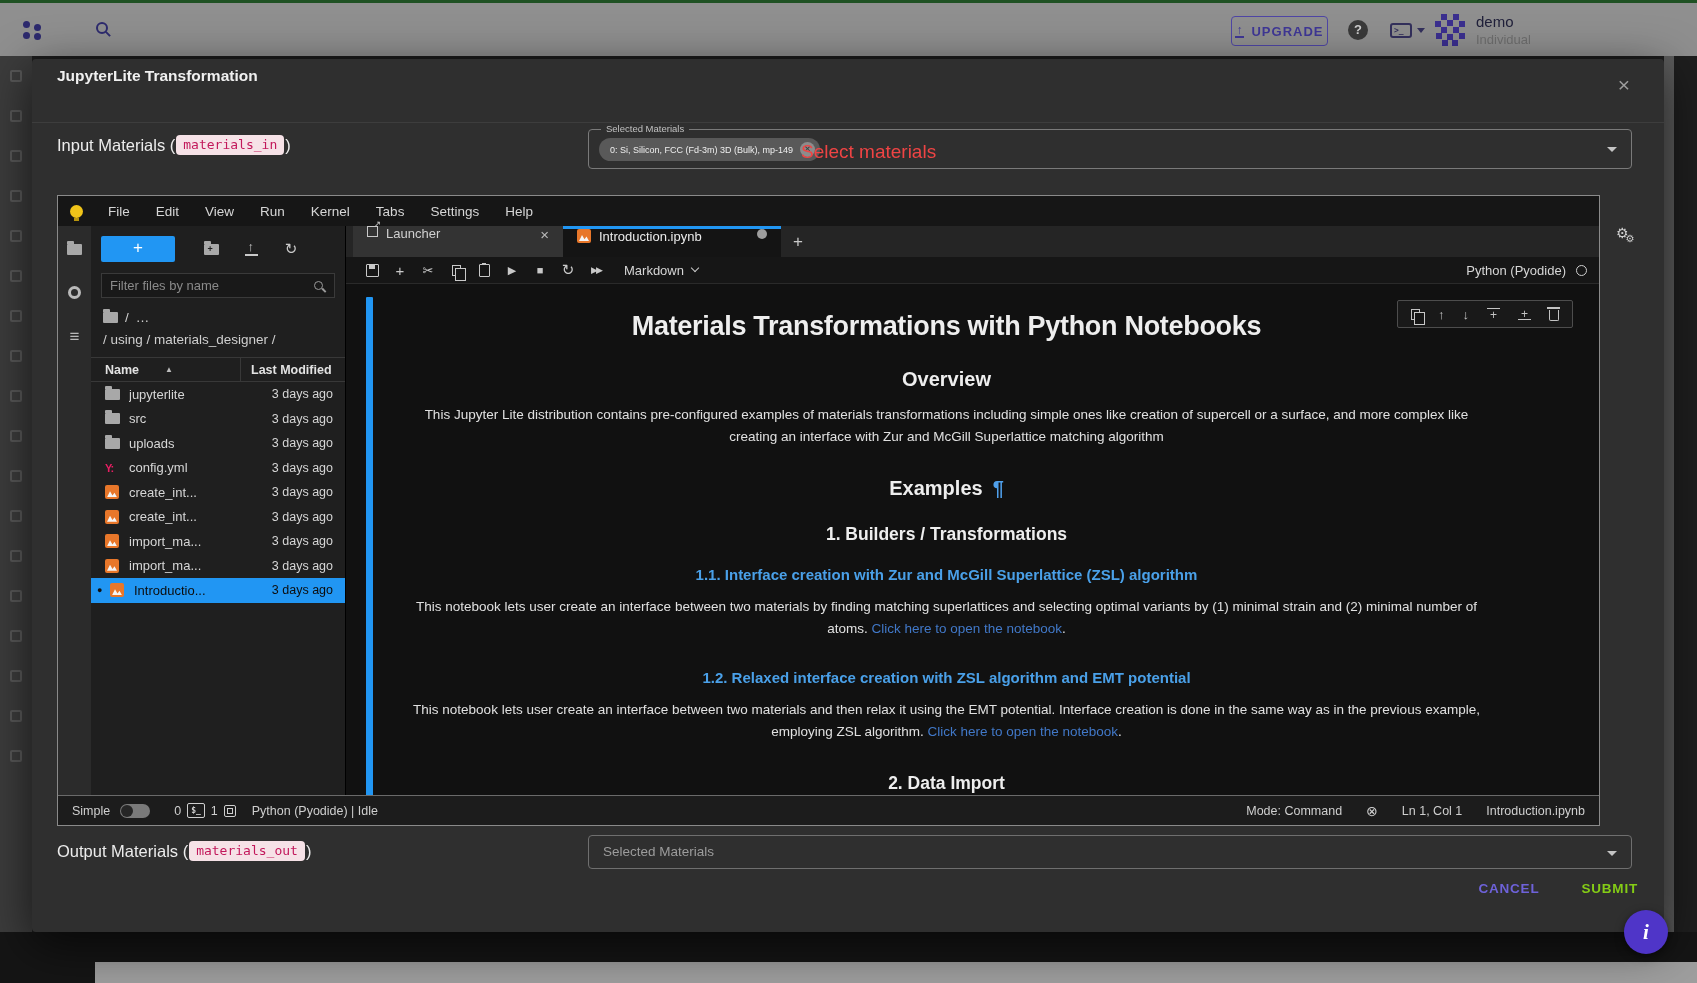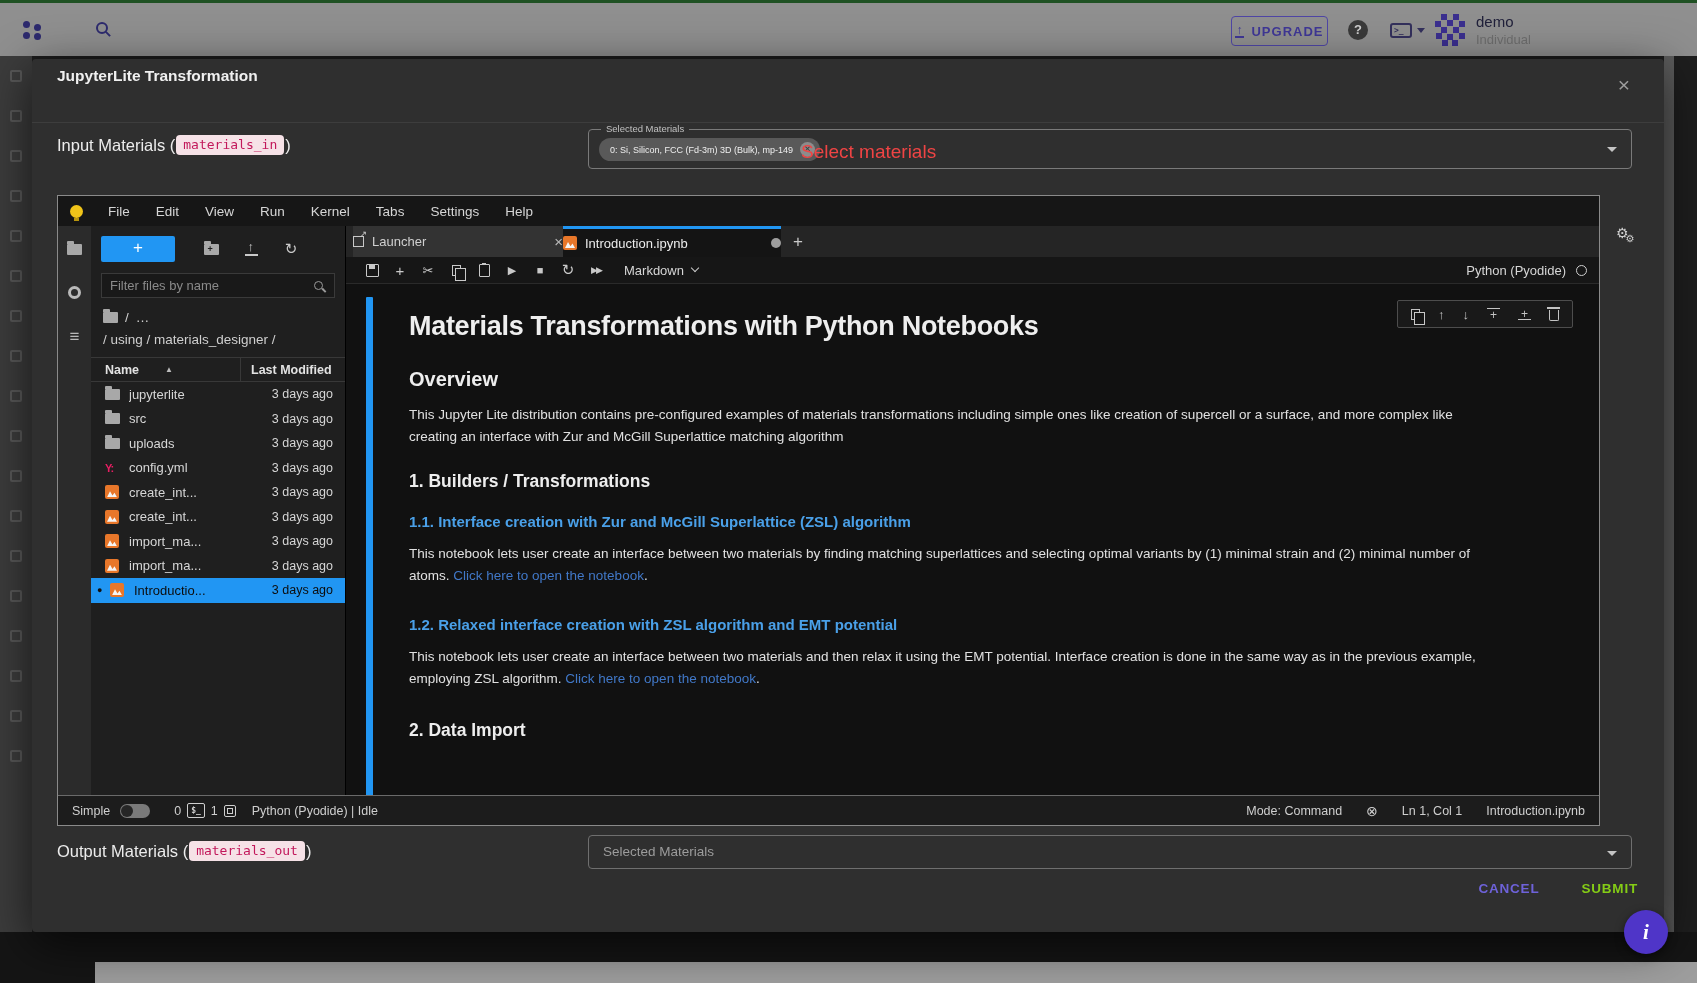--- a/index.html
+++ b/index.html
@@ -107,21 +107,21 @@
   .frow .nm { flex:1; white-space:nowrap; overflow:hidden; }
   .frow .md { width:86px; text-align:right; font-size:12.5px; }
   .frow.selected { background:#2196f3; color:#0d0d0d; padding-left:6px; }
   .bullet { font-size:9px; width:13px; color:#111; }
   .nb-ic { width:14px; height:14px; background:#e8772a; border-radius:2px; position:relative; display:inline-block; flex:none; }
   .nb-ic::after { content:""; position:absolute; left:2px; right:2px; bottom:2px; height:6px; background:#f5f5f5; clip-path:polygon(0 100%,30% 0,55% 70%,75% 25%,100% 100%); }
   .yml-ic { font:bold 11px "Liberation Sans", sans-serif; color:#e91e63; letter-spacing:-1px; }
 
   .dock { flex:1; display:flex; flex-direction:column; min-width:0; background:#111; }
   .tabbar { height:31px; background:#252525; display:flex; flex:none; }
-  .tab { height:31px; display:flex; align-items:center; padding:0 0; gap:8px; font-size:13px; color:#d0d0d0; cursor:pointer; }
+  .tab { height:31px; display:flex; padding:0 14px; gap:8px; font-size:13px; color:#d0d0d0; cursor:pointer; }
   .tab.launcher { background:#333; width:210px; margin-left:7px; }
   .tab.active { background:#141414; border-top:3px solid #2196f3; width:218px; color:#ececec; }
   .tab .lbl { flex:1; }
   .tab-x { color:#b9b9b9; font-size:15px; }
   .tab-dot { width:10px; height:10px; border-radius:50%; background:#9e9e9e; }
   .ext-ic { width:11px; height:11px; border:1.5px solid #c9c9c9; position:relative; flex:none; }
   .ext-ic::after { content:"↗"; position:absolute; top:-8px; right:-4px; font-size:9px; color:#c9c9c9; }
   .tab-add { width:34px; display:flex; align-items:center; justify-content:center; color:#c9c9c9; font-size:17px; cursor:pointer; }
 
   .nb-toolbar { height:27px; background:#161616; border-bottom:1px solid #2a2a2a; display:flex; align-items:center; padding:0 12px; color:#c9c9c9; flex:none; }
@@ -144,21 +144,21 @@
   .nb-content { flex:1; position:relative; background:#111; overflow:hidden; }
   .cellbar { position:absolute; left:20px; top:13px; width:7px; height:500px; background:#2196f3; border-radius:1px; cursor:pointer; }
   .cell-actions { position:absolute; top:16px; right:26px; display:flex; gap:18px; align-items:center; border:1px solid #4d4d4d; border-radius:2px; background:#191919; padding:6px 13px; color:#c3c3c3; }
   .ca { cursor:pointer; display:flex; align-items:center; }
   .arr-g { font-size:13px; line-height:11px; }
   .ins-a, .ins-b { position:relative; width:13px; height:12px; text-align:center; font-size:12px; line-height:12px; }
   .ins-a { border-top:1.5px solid #c3c3c3; } .ins-b { border-bottom:1.5px solid #c3c3c3; }
   .tr-ic { width:10px; height:11px; border:1.5px solid #c3c3c3; border-top:none; border-radius:0 0 2px 2px; position:relative; margin-top:3px; }
   .tr-ic::before { content:""; position:absolute; top:-3px; left:-3px; width:13px; height:1.5px; background:#c3c3c3; }
 
-  .cellbody { position:absolute; left:63px; top:0; right:115px; color:#e0e0e0; }
+  .cellbody { position:absolute; left:63px; top:0; right:115px; color:#e0e0e0;text-align:center; }
   .cellbody h1 { font-size:27px; font-weight:bold; color:#eee; margin-top:27px; letter-spacing:-.3px; }
   .cellbody h2 { font-size:20px; font-weight:bold; color:#eee; margin-top:26px; }
   .cellbody h3 { font-size:17.5px; font-weight:bold; color:#eee; margin-top:24px; }
   .cellbody h4 { font-size:15px; font-weight:bold; color:#4aa0e8; margin-top:21px; cursor:pointer; }
   .cellbody p { font-size:13.5px; line-height:1.6; margin-top:13px; color:#e0e0e0; max-width:1130px; }
   .pilcrow { color:#4f9fea; margin-left:10px; }
   .nb-link { color:#4178c8; cursor:pointer; }
   .mt-lg { margin-top:30px !important; }
 
   .statusbar { height:30px; background:#1c1c1c; border-top:1px solid #6a6a6a; display:flex; align-items:center; padding:0 14px; font-size:12.5px; color:#cfcfcf; flex:none; }
@@ -435,20 +435,21 @@
                   <span class="ins-b">+</span>
                 </span>
               <span class="ca">
                   <span class="tr-ic"></span>
                 </span>
             </div>
             <div class="cellbody">
               <h1>Materials Transformations with Python Notebooks</h1>
               <h2>Overview</h2>
               <p>This Jupyter Lite distribution contains pre-configured examples of materials transformations including simple ones like creation of supercell or a surface, and more complex like creating an interface with Zur and McGill Superlattice matching algorithm</p>
+              <h2 class="mt-lg"><span>Examples</span><span class="pilcrow">¶</span></h2>
               <h3>1. Builders / Transformations</h3>
               <h4>1.1. Interface creation with Zur and McGill Superlattice (ZSL) algorithm</h4>
               <p><span>This notebook lets user create an interface between two materials by finding matching superlattices and selecting optimal variants by (1) minimal strain and (2) minimal number of atoms. </span><span class="nb-link">Click here to open the notebook</span><span>.</span></p>
               <h4 class="mt-lg">1.2. Relaxed interface creation with ZSL algorithm and EMT potential</h4>
               <p><span>This notebook lets user create an interface between two materials and then relax it using the EMT potential. Interface creation is done in the same way as in the previous example, employing ZSL algorithm. </span><span class="nb-link">Click here to open the notebook</span><span>.</span></p>
               <h3 class="mt-lg">2. Data Import</h3>
             </div>
           </div>
         </div>
       </div>

